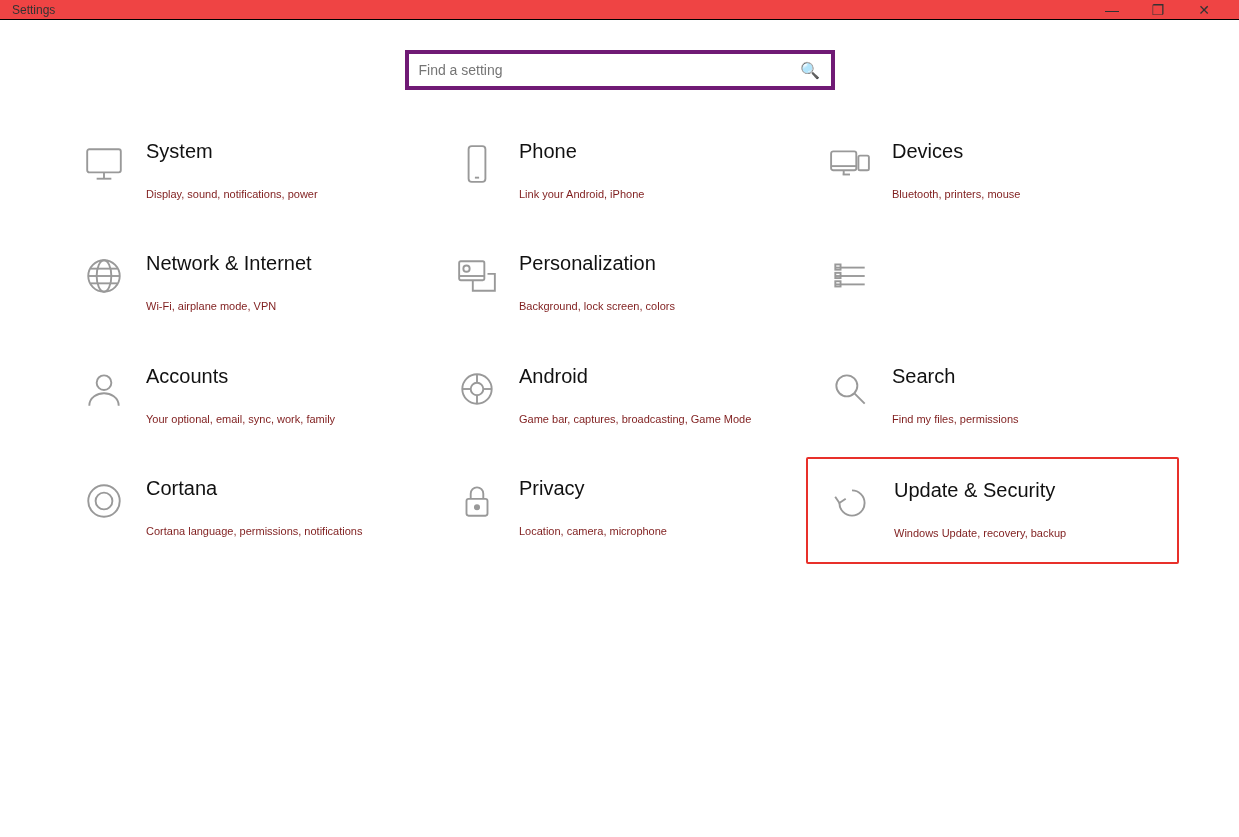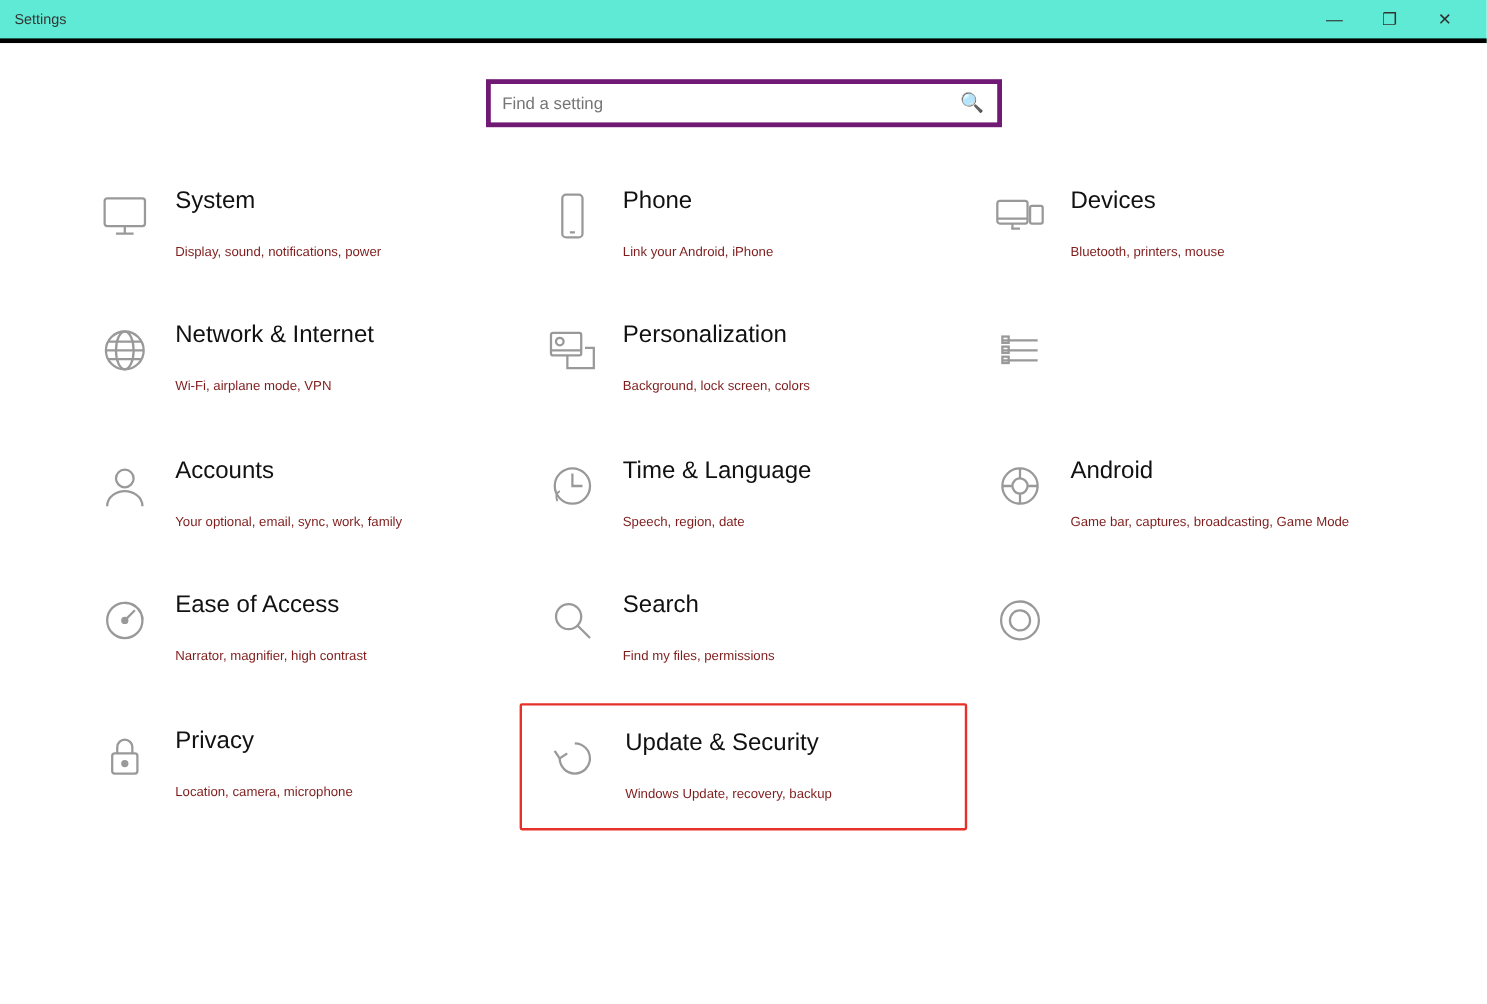--- a/index.html
+++ b/index.html
@@ -9,24 +9,24 @@
       width: 1239px;
       height: 837px;
       overflow: hidden;
       display: flex;
       flex-direction: column;
     }
     .titlebar {
       display: flex;
       align-items: center;
       justify-content: space-between;
-      height: 36px;
-      background: #5eead4;
+      height: 20px;
+      background: #ef4444;
       padding: 0 12px;
-      border-bottom: 4px solid #000000;
+      border-bottom: 1px solid #000000;
       flex-shrink: 0;
     }
     .titlebar-title {
       font-size: 12px;
       color: #333;
     }
     .titlebar-controls {
       display: flex;
       gap: 0;
     }
@@ -240,77 +240,54 @@
     </div>
     <div class="setting-text">
       <span class="setting-title">Accounts</span>
       <span class="setting-desc">Your optional, email, sync, work, family</span>
     </div>
   </div>
       <div class="setting-item">
     <div class="setting-icon">
       <svg viewBox="0 0 40 40" fill="none" stroke="#999" stroke-width="1.8">
     <circle cx="20" cy="20" r="14"></circle>
-    <path d="M20 10 L20 20 L28 20"></path>
-    <path d="M8 32 Q6 26 10 24" stroke-width="1.5"></path>
-  </svg>
-    </div>
-    <div class="setting-text">
-      <span class="setting-title">Time &amp; Language</span>
-      <span class="setting-desc">Speech, region, date</span>
-    </div>
-  </div>
-      <div class="setting-item">
-    <div class="setting-icon">
-      <svg viewBox="0 0 40 40" fill="none" stroke="#999" stroke-width="1.8">
-    <circle cx="20" cy="20" r="14"></circle>
     <circle cx="20" cy="20" r="6"></circle>
     <line x1="20" y1="6" x2="20" y2="14"></line>
     <line x1="20" y1="26" x2="20" y2="34"></line>
     <line x1="6" y1="20" x2="14" y2="20"></line>
     <line x1="26" y1="20" x2="34" y2="20"></line>
   </svg>
     </div>
     <div class="setting-text">
       <span class="setting-title">Android</span>
       <span class="setting-desc">Game bar, captures, broadcasting, Game Mode</span>
     </div>
   </div>
       <div class="setting-item">
     <div class="setting-icon">
       <svg viewBox="0 0 40 40" fill="none" stroke="#999" stroke-width="1.8">
-    <circle cx="20" cy="20" r="14"></circle>
-    <path d="M20 6 A14 14 0 0 1 34 20" stroke-dasharray="3 3"></path>
-    <line x1="20" y1="20" x2="28" y2="12"></line>
-    <circle cx="20" cy="20" r="2" fill="#999"></circle>
-  </svg>
-    </div>
-    <div class="setting-text">
-      <span class="setting-title">Ease of Access</span>
-      <span class="setting-desc">Narrator, magnifier, high contrast</span>
-    </div>
-  </div>
-      <div class="setting-item">
-    <div class="setting-icon">
-      <svg viewBox="0 0 40 40" fill="none" stroke="#999" stroke-width="1.8">
     <circle cx="17" cy="17" r="10"></circle>
     <line x1="24" y1="24" x2="34" y2="34"></line>
   </svg>
     </div>
     <div class="setting-text">
       <span class="setting-title">Search</span>
       <span class="setting-desc">Find my files, permissions</span>
     </div>
   </div>
       <div class="setting-item">
     <div class="setting-icon">
       <svg viewBox="0 0 40 40" fill="none" stroke="#999" stroke-width="1.8">
     <circle cx="20" cy="20" r="15"></circle>
     <circle cx="20" cy="20" r="8"></circle>
   </svg>
+    </div>
+    <div class="setting-text">
+      <span class="setting-title">Cortana</span>
+      <span class="setting-desc">Cortana language, permissions, notifications</span>
     </div>
   </div>
       <div class="setting-item">
     <div class="setting-icon">
       <svg viewBox="0 0 40 40" fill="none" stroke="#999" stroke-width="1.8">
     <rect x="10" y="18" width="20" height="16" rx="2"></rect>
     <path d="M14 18 L14 13 A6 6 0 0 1 26 13 L26 18"></path>
     <circle cx="20" cy="26" r="2" fill="#999"></circle>
   </svg>
     </div>

